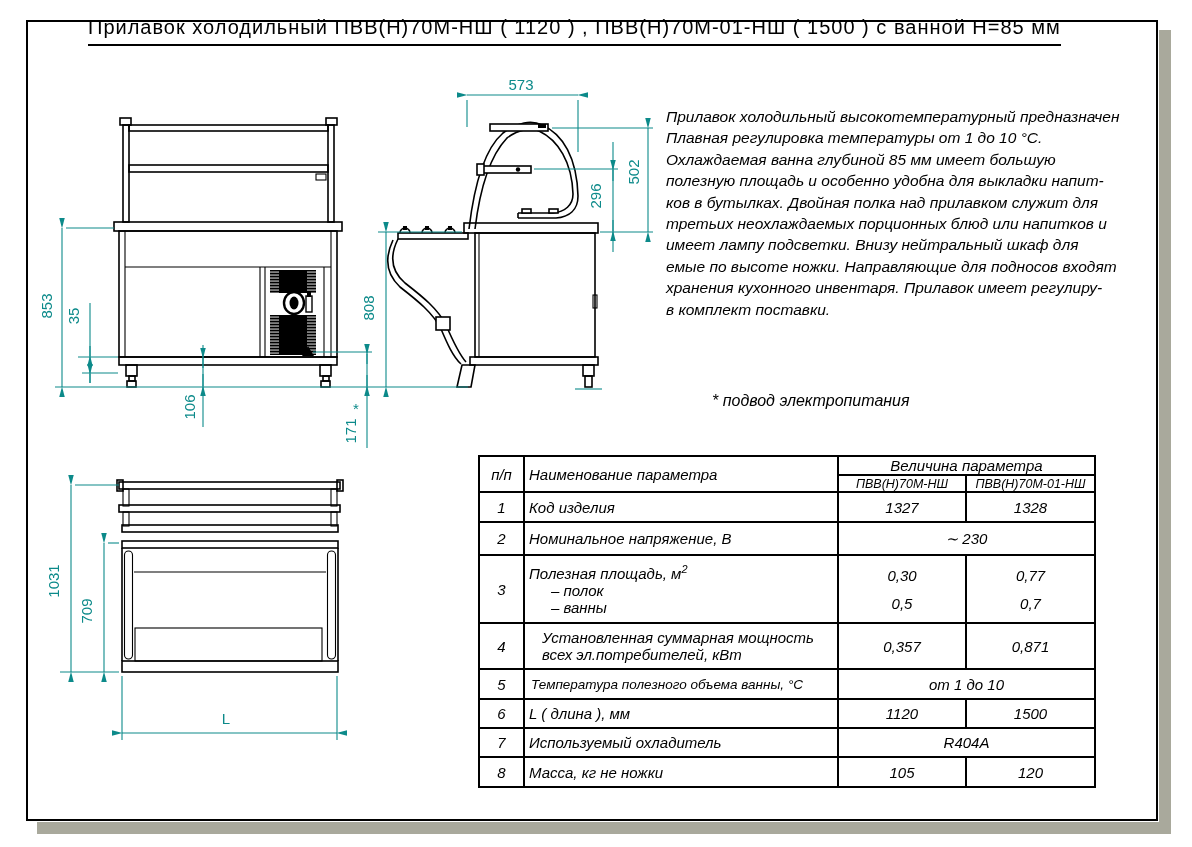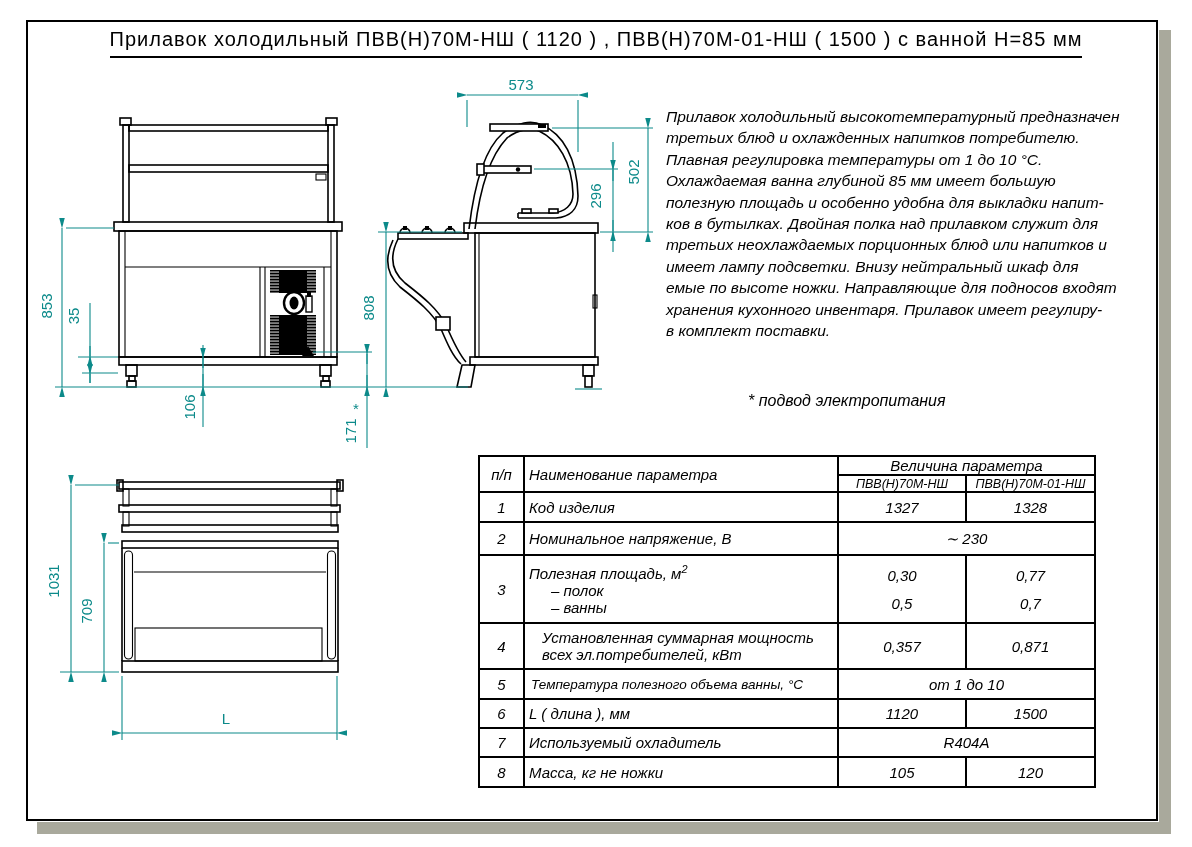--- a/index.html
+++ b/index.html
@@ -2,33 +2,33 @@
 <html><head>
 <meta charset="utf-8">
 <style>
   html,body{margin:0;padding:0;background:#fff;}
   .canvas{position:relative;width:1192px;height:847px;background:#fff;overflow:hidden;
           font-family:"Liberation Sans",sans-serif;}
   .shadow-right{position:absolute;left:1159px;top:30px;width:12px;height:803px;background:#a9a99c;}
   .shadow-bottom{position:absolute;left:37px;top:822px;width:1134px;height:12px;background:#a9a99c;}
   .sheet{position:absolute;left:26px;top:20px;width:1132px;height:801px;background:#fff;
          border:2px solid #000;box-sizing:border-box;}
-  .title-wrap{position:absolute;left:88px;top:28px;width:1016px;text-align:center;}
+  .title-wrap{position:absolute;left:88px;top:16px;width:1016px;}
   .title{display:inline-block;font-size:20px;letter-spacing:1px;color:#000;
          border-bottom:2px solid #000;padding-bottom:5px;white-space:nowrap;}
   svg.linework{position:absolute;left:0;top:0;}
   .k{stroke:#000;fill:none;stroke-width:1.6;}
   .kt{stroke:#000;fill:none;stroke-width:1.1;}
   .kf{fill:#000;stroke:none;}
   .kw{stroke:#000;fill:#fff;stroke-width:1.6;}
   .d{stroke:#0c8a8a;fill:none;stroke-width:1.1;}
   .dt{fill:#0c8a8a;font-size:15px;font-family:"Liberation Sans",sans-serif;}
   .desc{position:absolute;left:666px;top:106px;width:478px;font-style:italic;
         font-size:15.5px;line-height:21.4px;color:#000;}
-  .note{position:absolute;left:748px;top:392px;font-style:italic;font-size:16px;color:#000;}
+  .note{position:absolute;left:712px;top:392px;font-style:italic;font-size:16px;color:#000;}
   table.params{position:absolute;left:478px;top:455px;width:616px;border-collapse:collapse;
         table-layout:fixed;font-style:italic;font-size:15px;color:#000;}
   table.params td{border:2px solid #000;padding:0 4px;overflow:hidden;}
   td.c{text-align:center;}
   td.name{padding-left:14px;}
   .models td{font-size:12.5px;text-align:center;border-top:1.5px solid #000;}
   .vg{text-align:center;font-size:15px;}
   .sub{padding-left:22px;}
   .twoline div{height:28px;display:flex;align-items:center;justify-content:center;}
   sup{font-size:11px;}
@@ -209,21 +209,20 @@
 
       <line class="d" x1="122" y1="733" x2="337" y2="733" marker-start="url(#arr)" marker-end="url(#arr)"></line>
       <line class="d" x1="122" y1="676" x2="122" y2="740"></line>
       <line class="d" x1="337" y1="676" x2="337" y2="740"></line>
       <text class="dt" x="226" y="724" text-anchor="middle">L</text>
     </g>
   </svg>
 
   <div class="desc">
     <div>Прилавок холодильный высокотемпературный предназначен</div>
-    <div>третьих блюд и охлажденных напитков потребителю.</div>
     <div>Плавная регулировка температуры от 1 до 10 °С.</div>
     <div>Охлаждаемая ванна глубиной 85 мм имеет большую</div>
     <div>полезную площадь и особенно удобна для выкладки напит-</div>
     <div>ков в бутылках. Двойная полка над прилавком служит для</div>
     <div>третьих неохлаждаемых порционных блюд или напитков и</div>
     <div>имеет лампу подсветки. Внизу нейтральный шкаф для</div>
     <div>емые по высоте ножки. Направляющие для подносов входят</div>
     <div>хранения кухонного инвентаря. Прилавок имеет регулиру-</div>
     <div>в комплект поставки.</div>
   </div>

